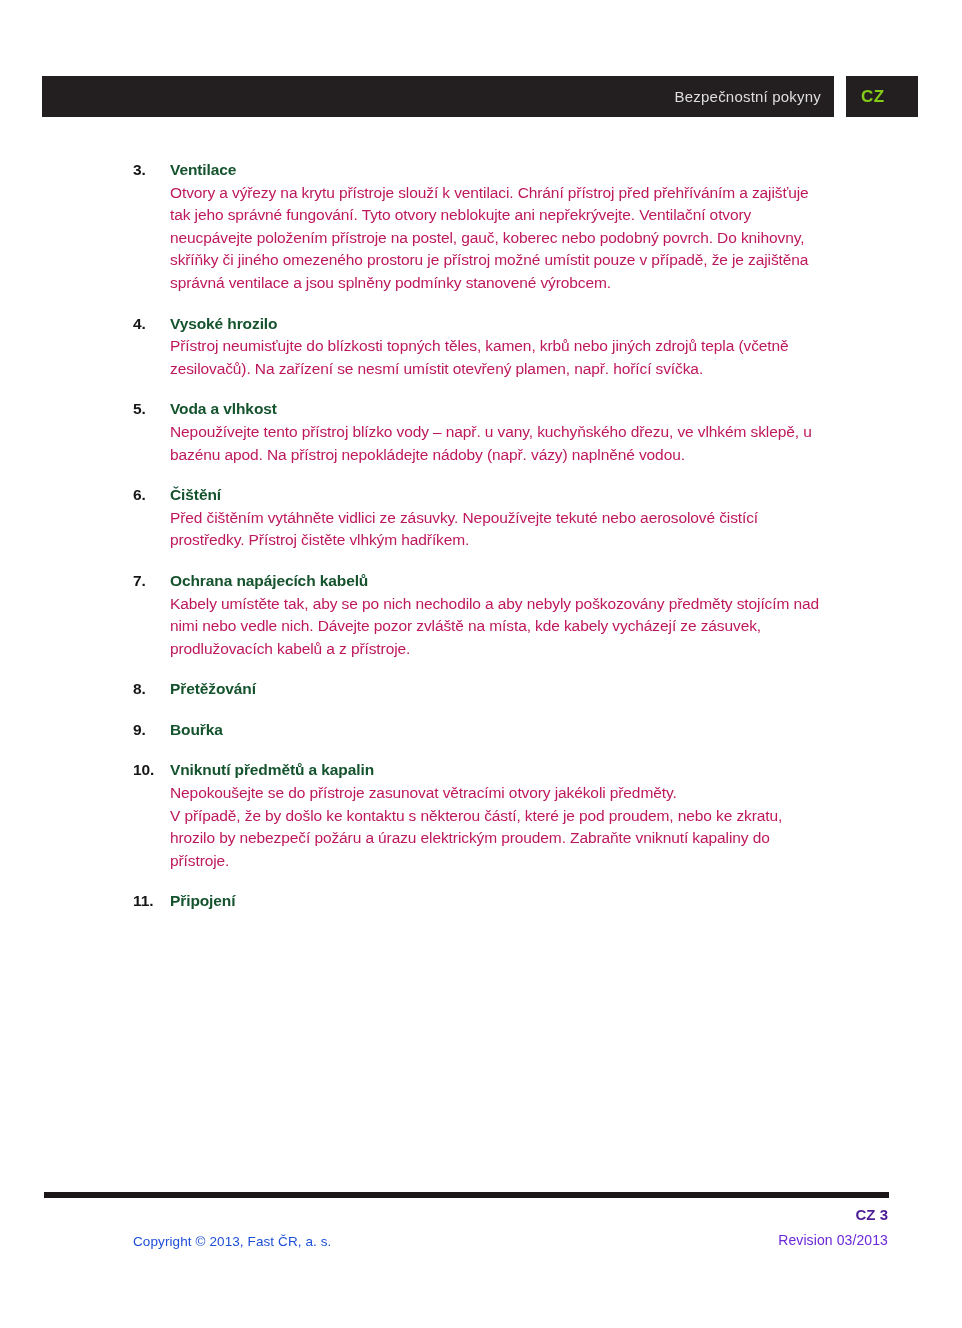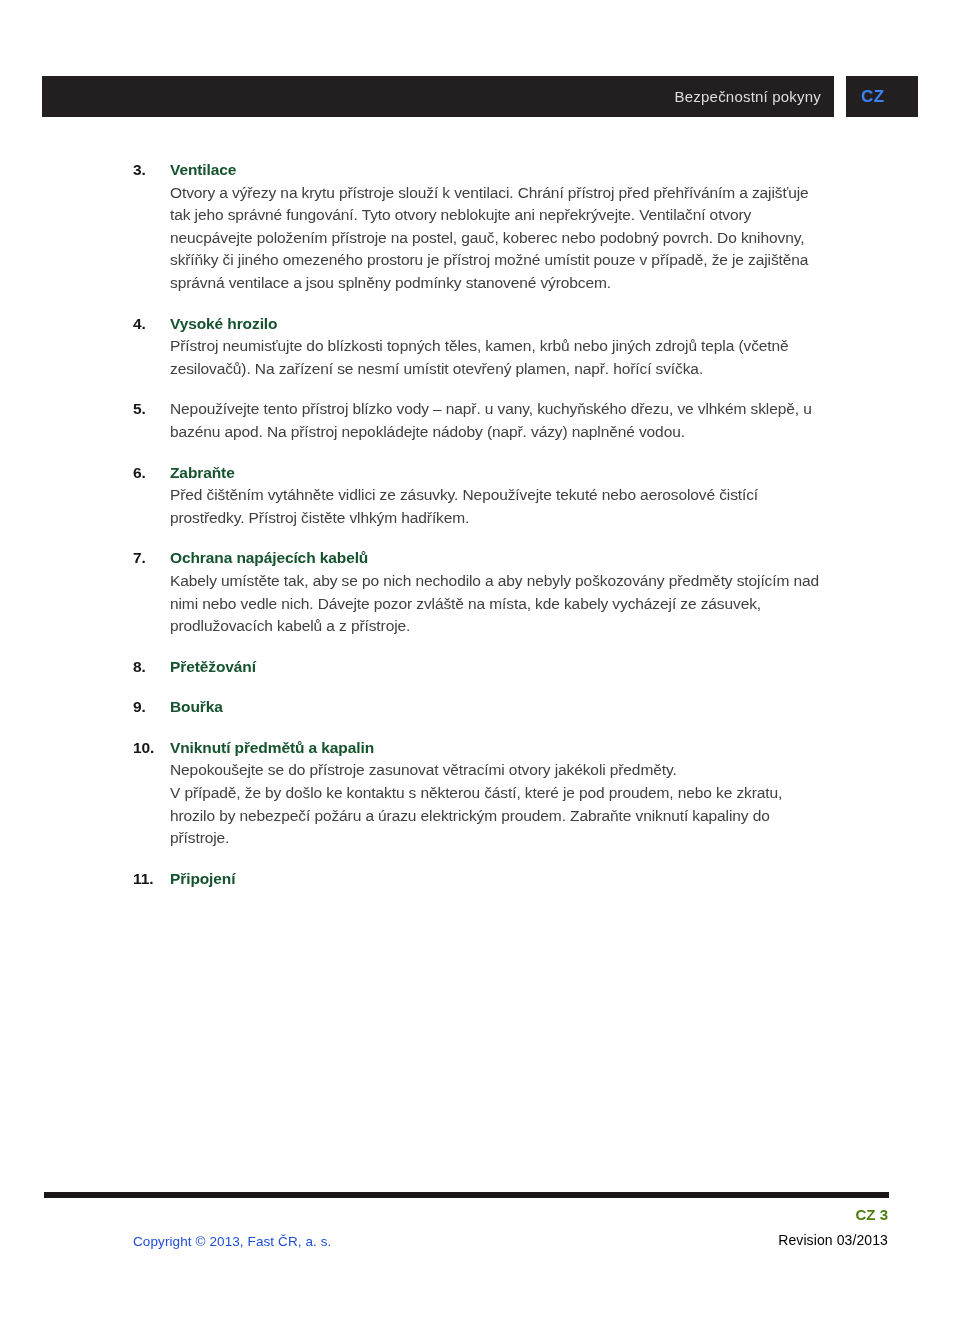--- a/index.html
+++ b/index.html
@@ -23,61 +23,61 @@
     color: #dedede; font-size: 15px; letter-spacing: 0.2px;
     padding-right: 13px;
   }
   .lang-box {
     position: absolute; left: 846px; top: 76px;
     width: 72px; height: 41px;
     background: #231f20;
     display: flex; align-items: center;
   }
   .lang-box span {
-    color: #3b82f6; font-weight: bold; font-size: 17px;
+    color: #84cc16; font-weight: bold; font-size: 17px;
     padding-left: 15px; letter-spacing: 0.5px;
   }
 
   
   .content {
     position: absolute; left: 133px; top: 159px; width: 700px;
   }
   .sec { display: flex; margin-bottom: 18px; }
   .sec-num {
     width: 37px; flex: 0 0 37px;
     font-weight: bold; font-size: 15.5px; line-height: 22.6px;
     color: #161616; letter-spacing: -0.1px;
   }
   .sec-main { width: 650px; }
   .sec-title {
     margin: 0; font-weight: bold; font-size: 15.5px; line-height: 22.6px;
     color: #14532d; letter-spacing: -0.1px;
   }
   .sec-text {
     margin: 0; font-size: 15.5px; line-height: 22.6px;
-    color: #404040; letter-spacing: -0.1px;
+    color: #be185d; letter-spacing: -0.1px;
     white-space: pre-line;
   }
 
   
   .footer-rule {
     position: absolute; left: 44px; top: 1192px;
     width: 845px; height: 6px; background: #1b1718;
   }
   .page-num {
     position: absolute; right: 74px; top: 1206px;
-    font-weight: bold; font-size: 15px; color: #4d7c0f;
+    font-weight: bold; font-size: 15px; color: #4c1d95;
   }
   .copyright {
     position: absolute; left: 133px; top: 1234px;
     font-size: 13.5px; color: #1d4ed8; letter-spacing: 0.1px;
   }
   .revision {
     position: absolute; right: 74px; top: 1232px;
-    font-size: 14px; color: #000000; letter-spacing: 0.1px;
+    font-size: 14px; color: #6d28d9; letter-spacing: 0.1px;
   }
 </style>
 </head>
 <body>
 
 <div class="page">
 
   <div class="topbar" style="background: rgb(35, 31, 32);">
     <span class="topbar-title">Bezpečnostní pokyny</span>
   </div>
@@ -97,27 +97,28 @@
       <section class="sec" style="">
       <div class="sec-num">4.</div>
       <div class="sec-main">
         <h2 class="sec-title">Vysoké hrozilo</h2>
         <p class="sec-text">Přístroj neumisťujte do blízkosti topných těles, kamen, krbů nebo jiných zdrojů tepla (včetně zesilovačů). Na zařízení se nesmí umístit otevřený plamen, např. hořící svíčka.</p>
       </div>
     </section>
       <section class="sec" style="">
       <div class="sec-num">5.</div>
       <div class="sec-main">
+        <h2 class="sec-title">Voda a vlhkost</h2>
         <p class="sec-text">Nepoužívejte tento přístroj blízko vody – např. u vany, kuchyňského dřezu, ve vlhkém sklepě, u bazénu apod. Na přístroj nepokládejte nádoby (např. vázy) naplněné vodou.</p>
       </div>
     </section>
       <section class="sec" style="">
       <div class="sec-num">6.</div>
       <div class="sec-main">
-        <h2 class="sec-title">Zabraňte</h2>
+        <h2 class="sec-title">Čištění</h2>
         <p class="sec-text">Před čištěním vytáhněte vidlici ze zásuvky. Nepoužívejte tekuté nebo aerosolové čistící prostředky. Přístroj čistěte vlhkým hadříkem.</p>
       </div>
     </section>
       <section class="sec" style="">
       <div class="sec-num">7.</div>
       <div class="sec-main">
         <h2 class="sec-title">Ochrana napájecích kabelů</h2>
         <p class="sec-text">Kabely umístěte tak, aby se po nich nechodilo a aby nebyly poškozovány předměty stojícím nad nimi nebo vedle nich. Dávejte pozor zvláště na místa, kde kabely vycházejí ze zásuvek, prodlužovacích kabelů a z přístroje.</p>
       </div>
     </section>

